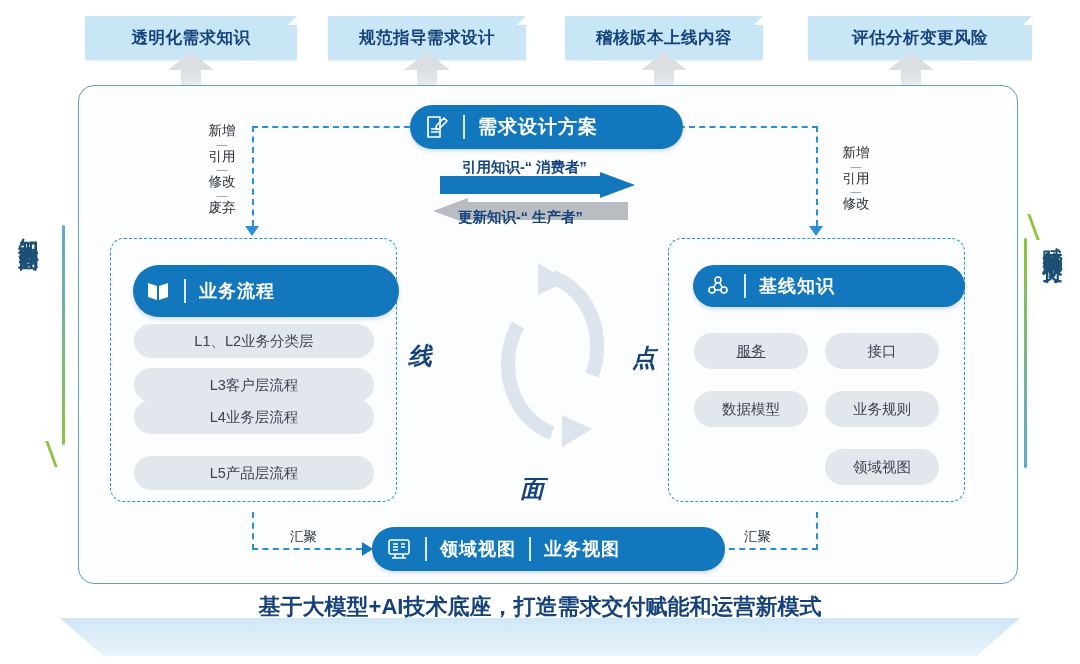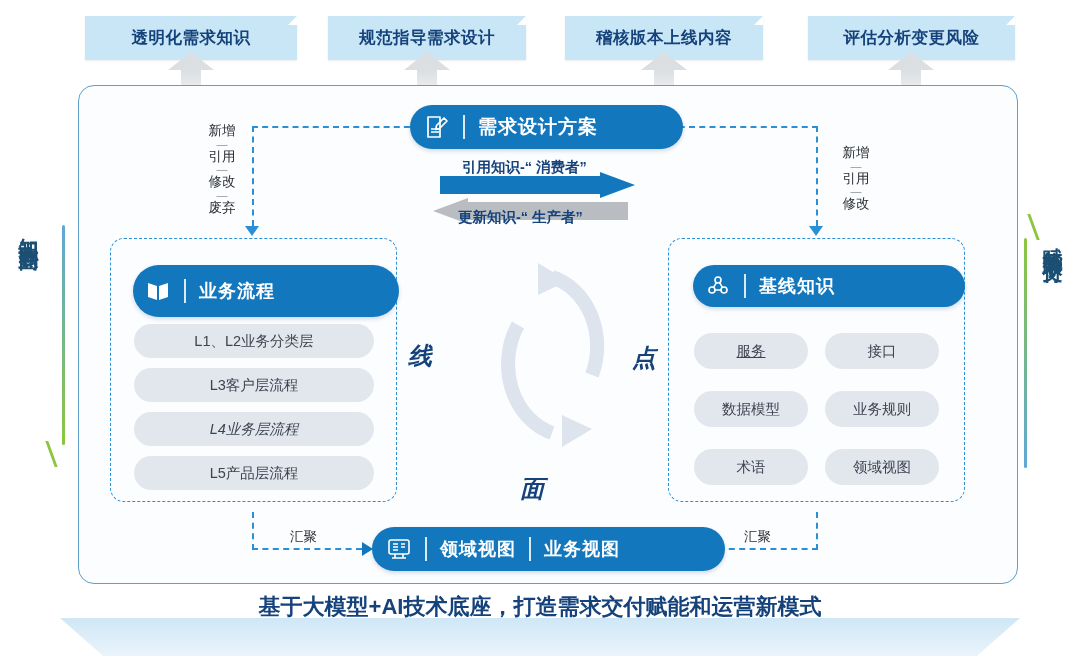--- a/index.html
+++ b/index.html
@@ -21,21 +21,21 @@
     box-shadow:0 1px 2px rgba(0,0,0,.08);
   }
   .banner::after{
     content:"";position:absolute;right:0;top:0;
     border-width:0 0 9px 9px;border-style:solid;
     border-color:transparent transparent #ffffff transparent;
   }
   .banner.b1{left:85px;width:212px;}
   .banner.b2{left:328px;width:198px;}
   .banner.b3{left:565px;width:198px;}
-  .banner.b4{left:808px;width:207px;}
+  .banner.b4{left:808px;width:224px;}
 
   
   .uparrow{position:absolute;width:46px;height:38px;}
   .uparrow .shaft{
     position:absolute;left:13px;top:16px;width:20px;height:22px;
     background:linear-gradient(180deg,#dadde0,#eceef0);
   }
   .uparrow .head{
     position:absolute;left:0;top:0;width:0;height:0;
     border-left:23px solid transparent;border-right:23px solid transparent;
@@ -250,21 +250,21 @@
     </span>
     <span class="vbar"></span>
     <span class="ttl">业务流程</span>
   </div>
   <div class="chip wide" style="top:324px;">
       <span>L1、L2业务分类层</span>
     </div>
   <div class="chip wide" style="top:368px;">
       <span>L3客户层流程</span>
     </div>
-  <div class="chip wide" style="top:412px;font-style:italic;">
+  <div class="chip wide" style="top:400px;">
       <span>L4业务层流程</span>
     </div>
   <div class="chip wide" style="top:456px;">
       <span>L5产品层流程</span>
     </div>
 
   <div class="groupbox" id="right-group"></div>
   <div class="hdr" id="right-hdr">
     <span class="pico">
       <svg viewBox="0 0 26 26" width="26" height="26" fill="none" stroke="#ffffff" stroke-width="1.6">
@@ -282,23 +282,20 @@
     </div>
   <div class="chip half" style="left:825px;top:333px;">
       <span>接口</span>
     </div>
   <div class="chip half" style="left:694px;top:391px;">
       <span>数据模型</span>
     </div>
   <div class="chip half" style="left:825px;top:391px;">
       <span>业务规则</span>
     </div>
-  <div class="chip half" style="left:694px;top:449px;">
-      <span>术语</span>
-    </div>
   <div class="chip half" style="left:825px;top:449px;">
       <span>领域视图</span>
     </div>
 
   <div id="cycle">
     <svg width="110" height="200" viewBox="0 0 110 200">
       <path d="M52 22 A62 72 0 0 1 92 120" stroke="#dde4ee" stroke-width="14" fill="none" stroke-linecap="butt"></path>
       <path d="M52 178 A62 72 0 0 1 18 70" stroke="#dde4ee" stroke-width="14" fill="none" stroke-linecap="butt"></path>
       <polygon points="38,8 68,26 38,40" fill="#dde4ee"></polygon>
       <polygon points="62,192 92,174 62,160" fill="#dde4ee"></polygon>

